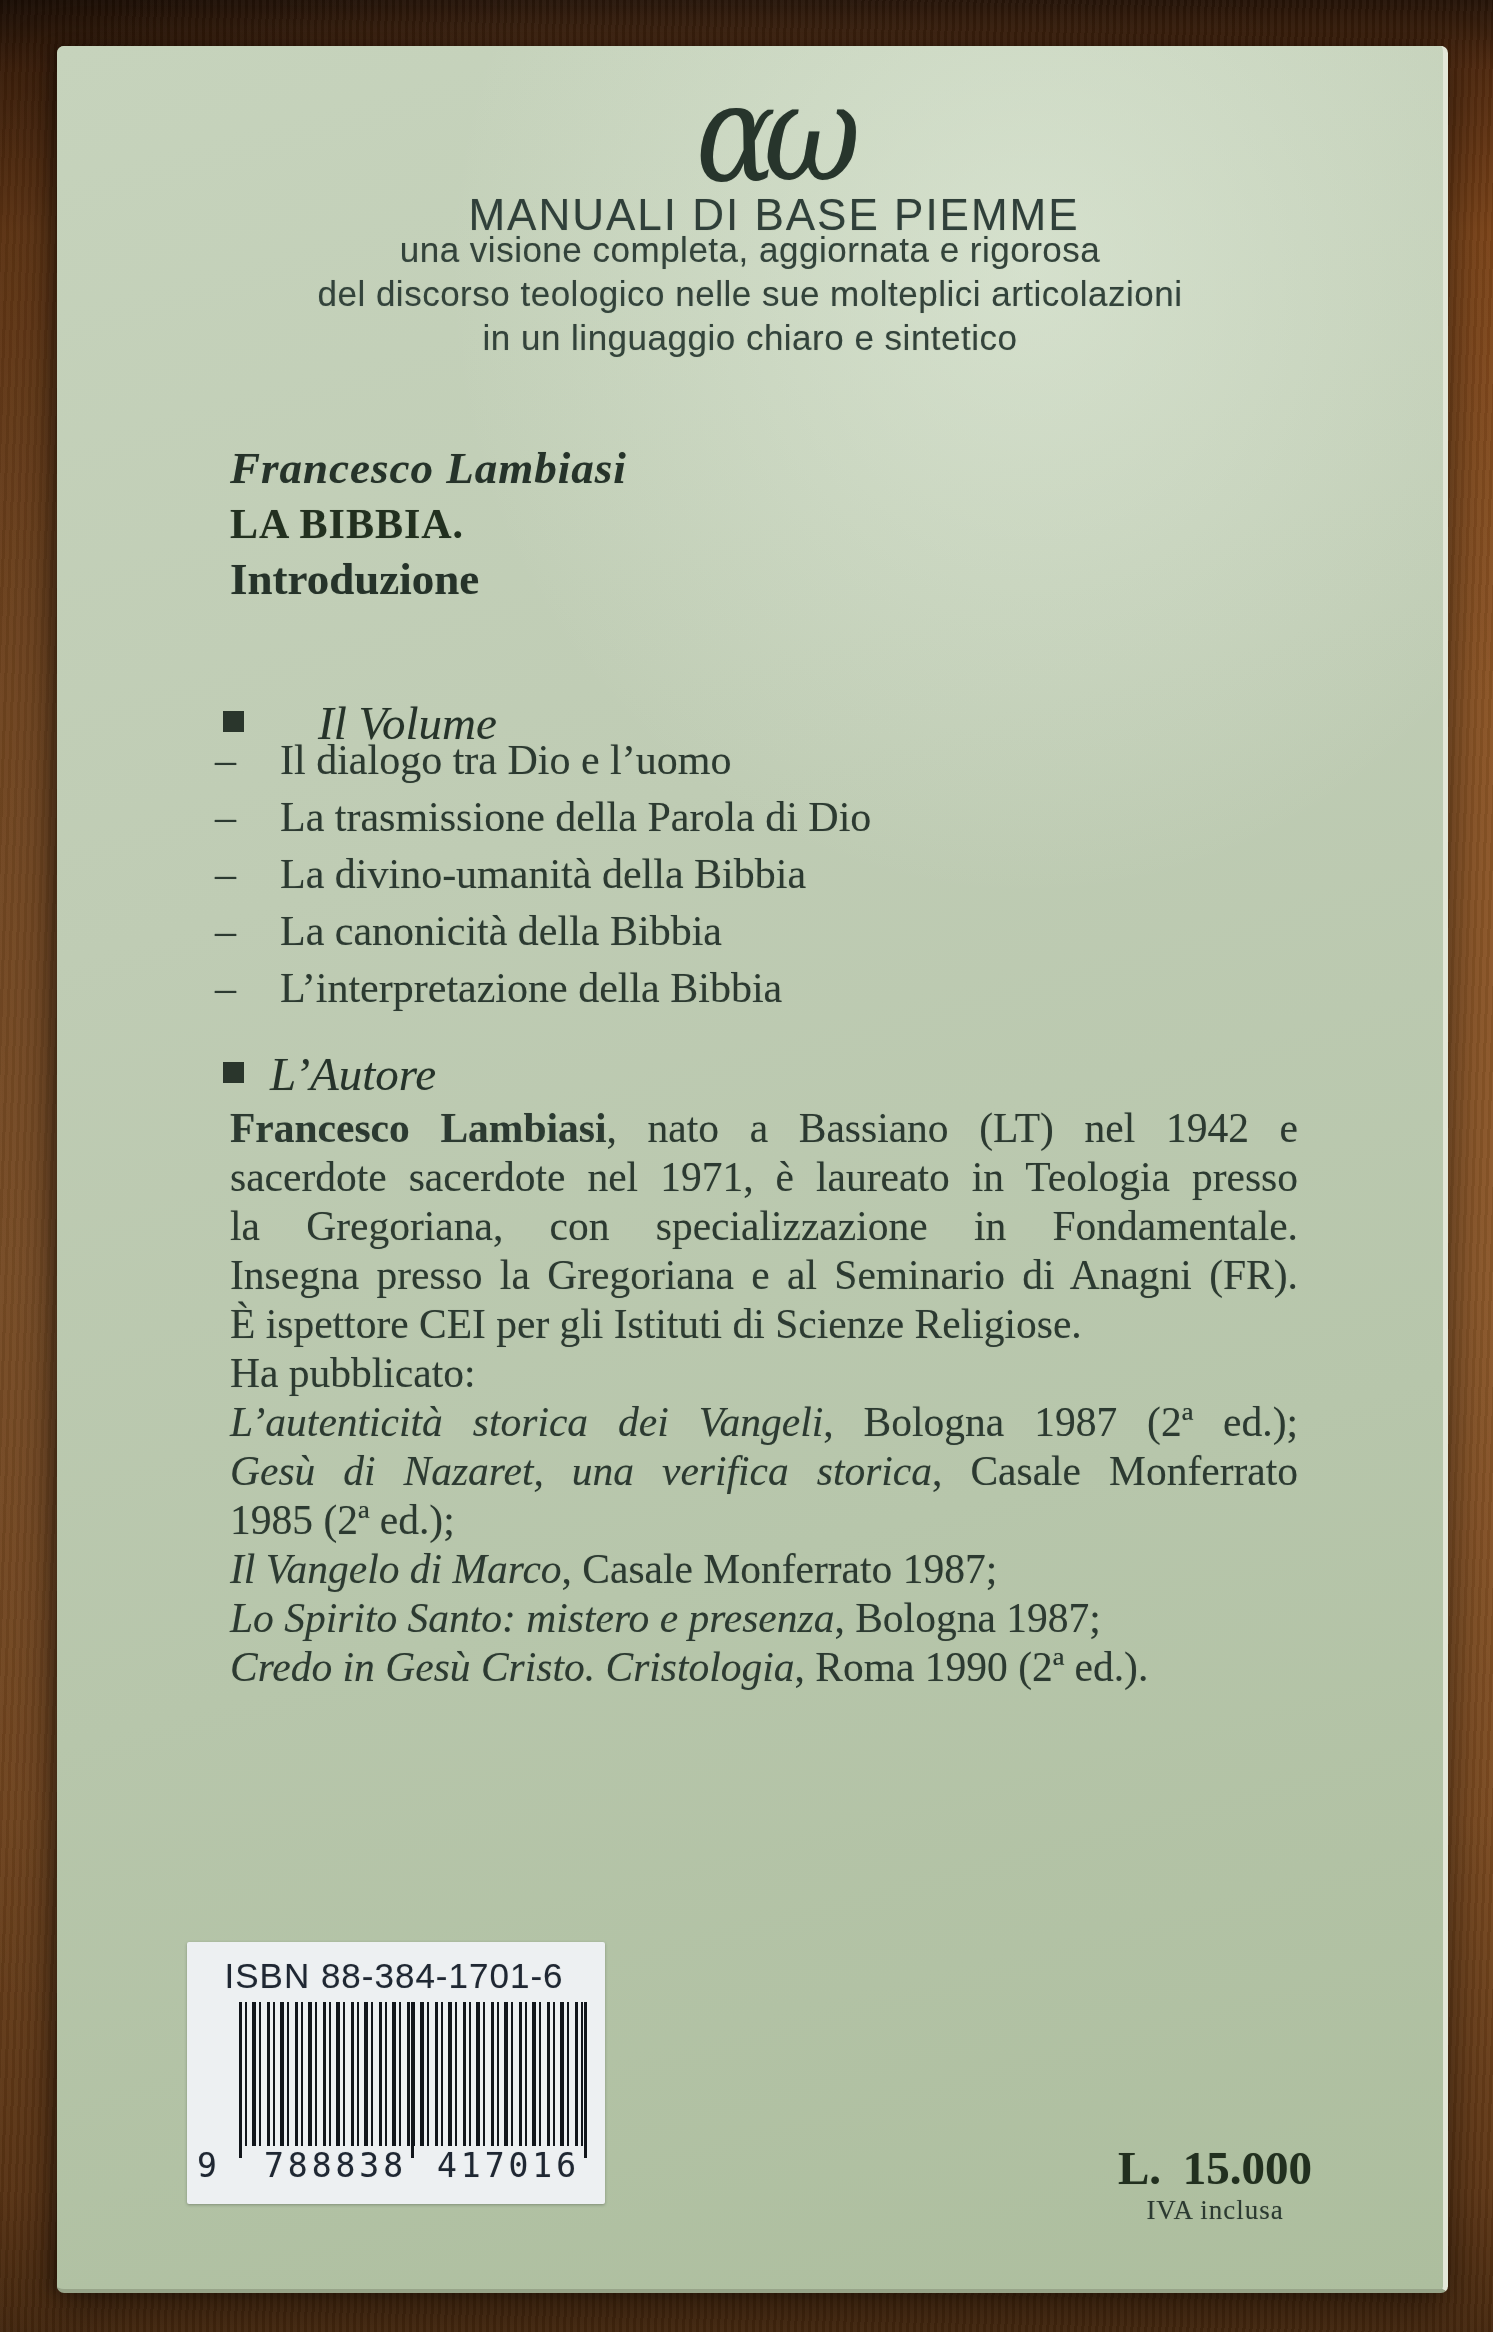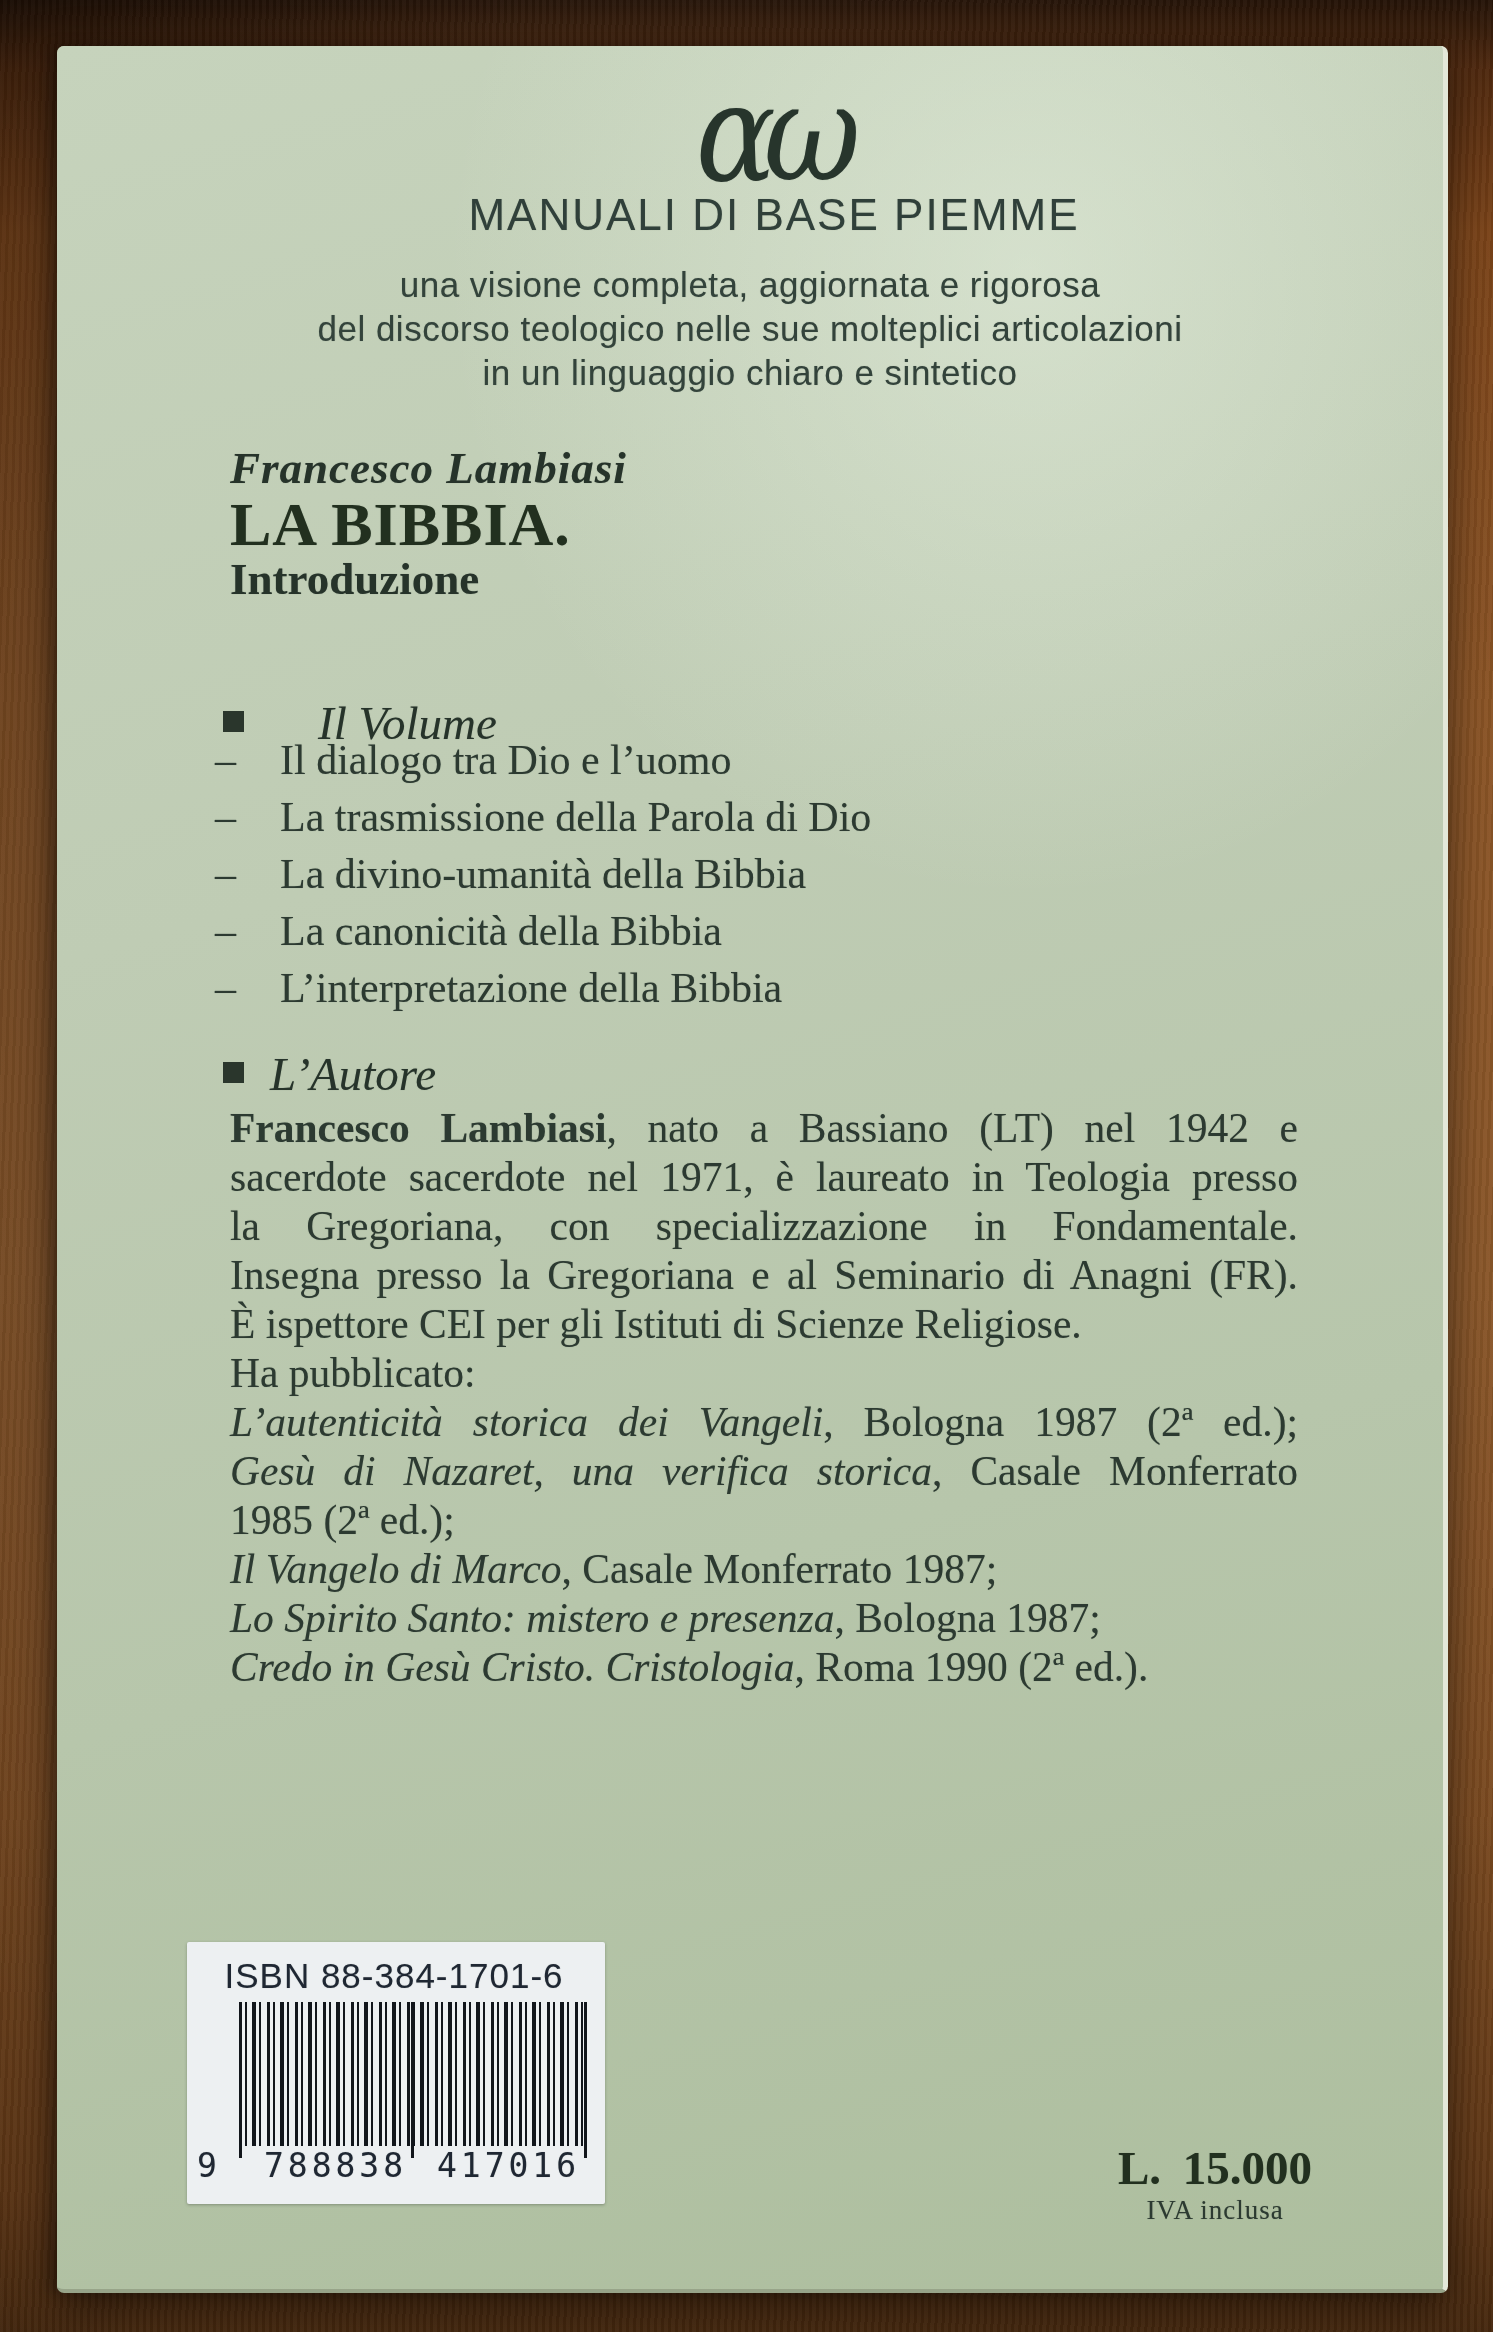--- a/index.html
+++ b/index.html
@@ -38,27 +38,27 @@
   }
   .masthead{
     position:absolute;top:142px;left:0;right:0;text-align:center;
     font-family:"Liberation Sans",sans-serif;font-size:44px;line-height:54px;
     letter-spacing:2px;color:#30403a;
     transform:translateX(24px);
   }
   .taglines{
     position:absolute;top:182px;left:0;right:0;text-align:center;
     font-family:"Liberation Sans",sans-serif;font-size:35px;line-height:44px;
-    color:#33433b;letter-spacing:.5px;margin-top:35px;
+    color:#33433b;letter-spacing:.5px;
   }
 
   
   .title-block{position:absolute;left:173px;top:395px;}
   .author-name{font:italic bold 45px/55px "Liberation Serif",serif;color:#26332a;letter-spacing:1px;}
-  .book-title{font-weight:bold;font-size:62px;line-height:57px;letter-spacing:1px;color:#22301f;font-family:Liberation Serif, serif;}
+  .book-title{font-weight:bold;font-size:42px;line-height:57px;letter-spacing:1px;color:#22301f;font-family:Liberation Serif, serif;}
   .book-subtitle{font-weight:bold;font-size:45px;line-height:52px;color:#26332a;}
 
   
   .section-heading{position:absolute;display:flex;align-items:flex-start;}
   .sq{width:21px;height:21px;background:#2a362c;margin:16px 26px 0 0;flex:0 0 auto;}
   .section-heading .h-label{font:italic 47px/56px "Liberation Serif",serif;color:#26332a;}
 
   .volume-items{position:absolute;left:158px;top:686px;}
   .v-item{display:flex;font-size:42px;line-height:57px;color:#2c3a31;}
   .v-item .dash{width:65px;flex:0 0 auto;}

